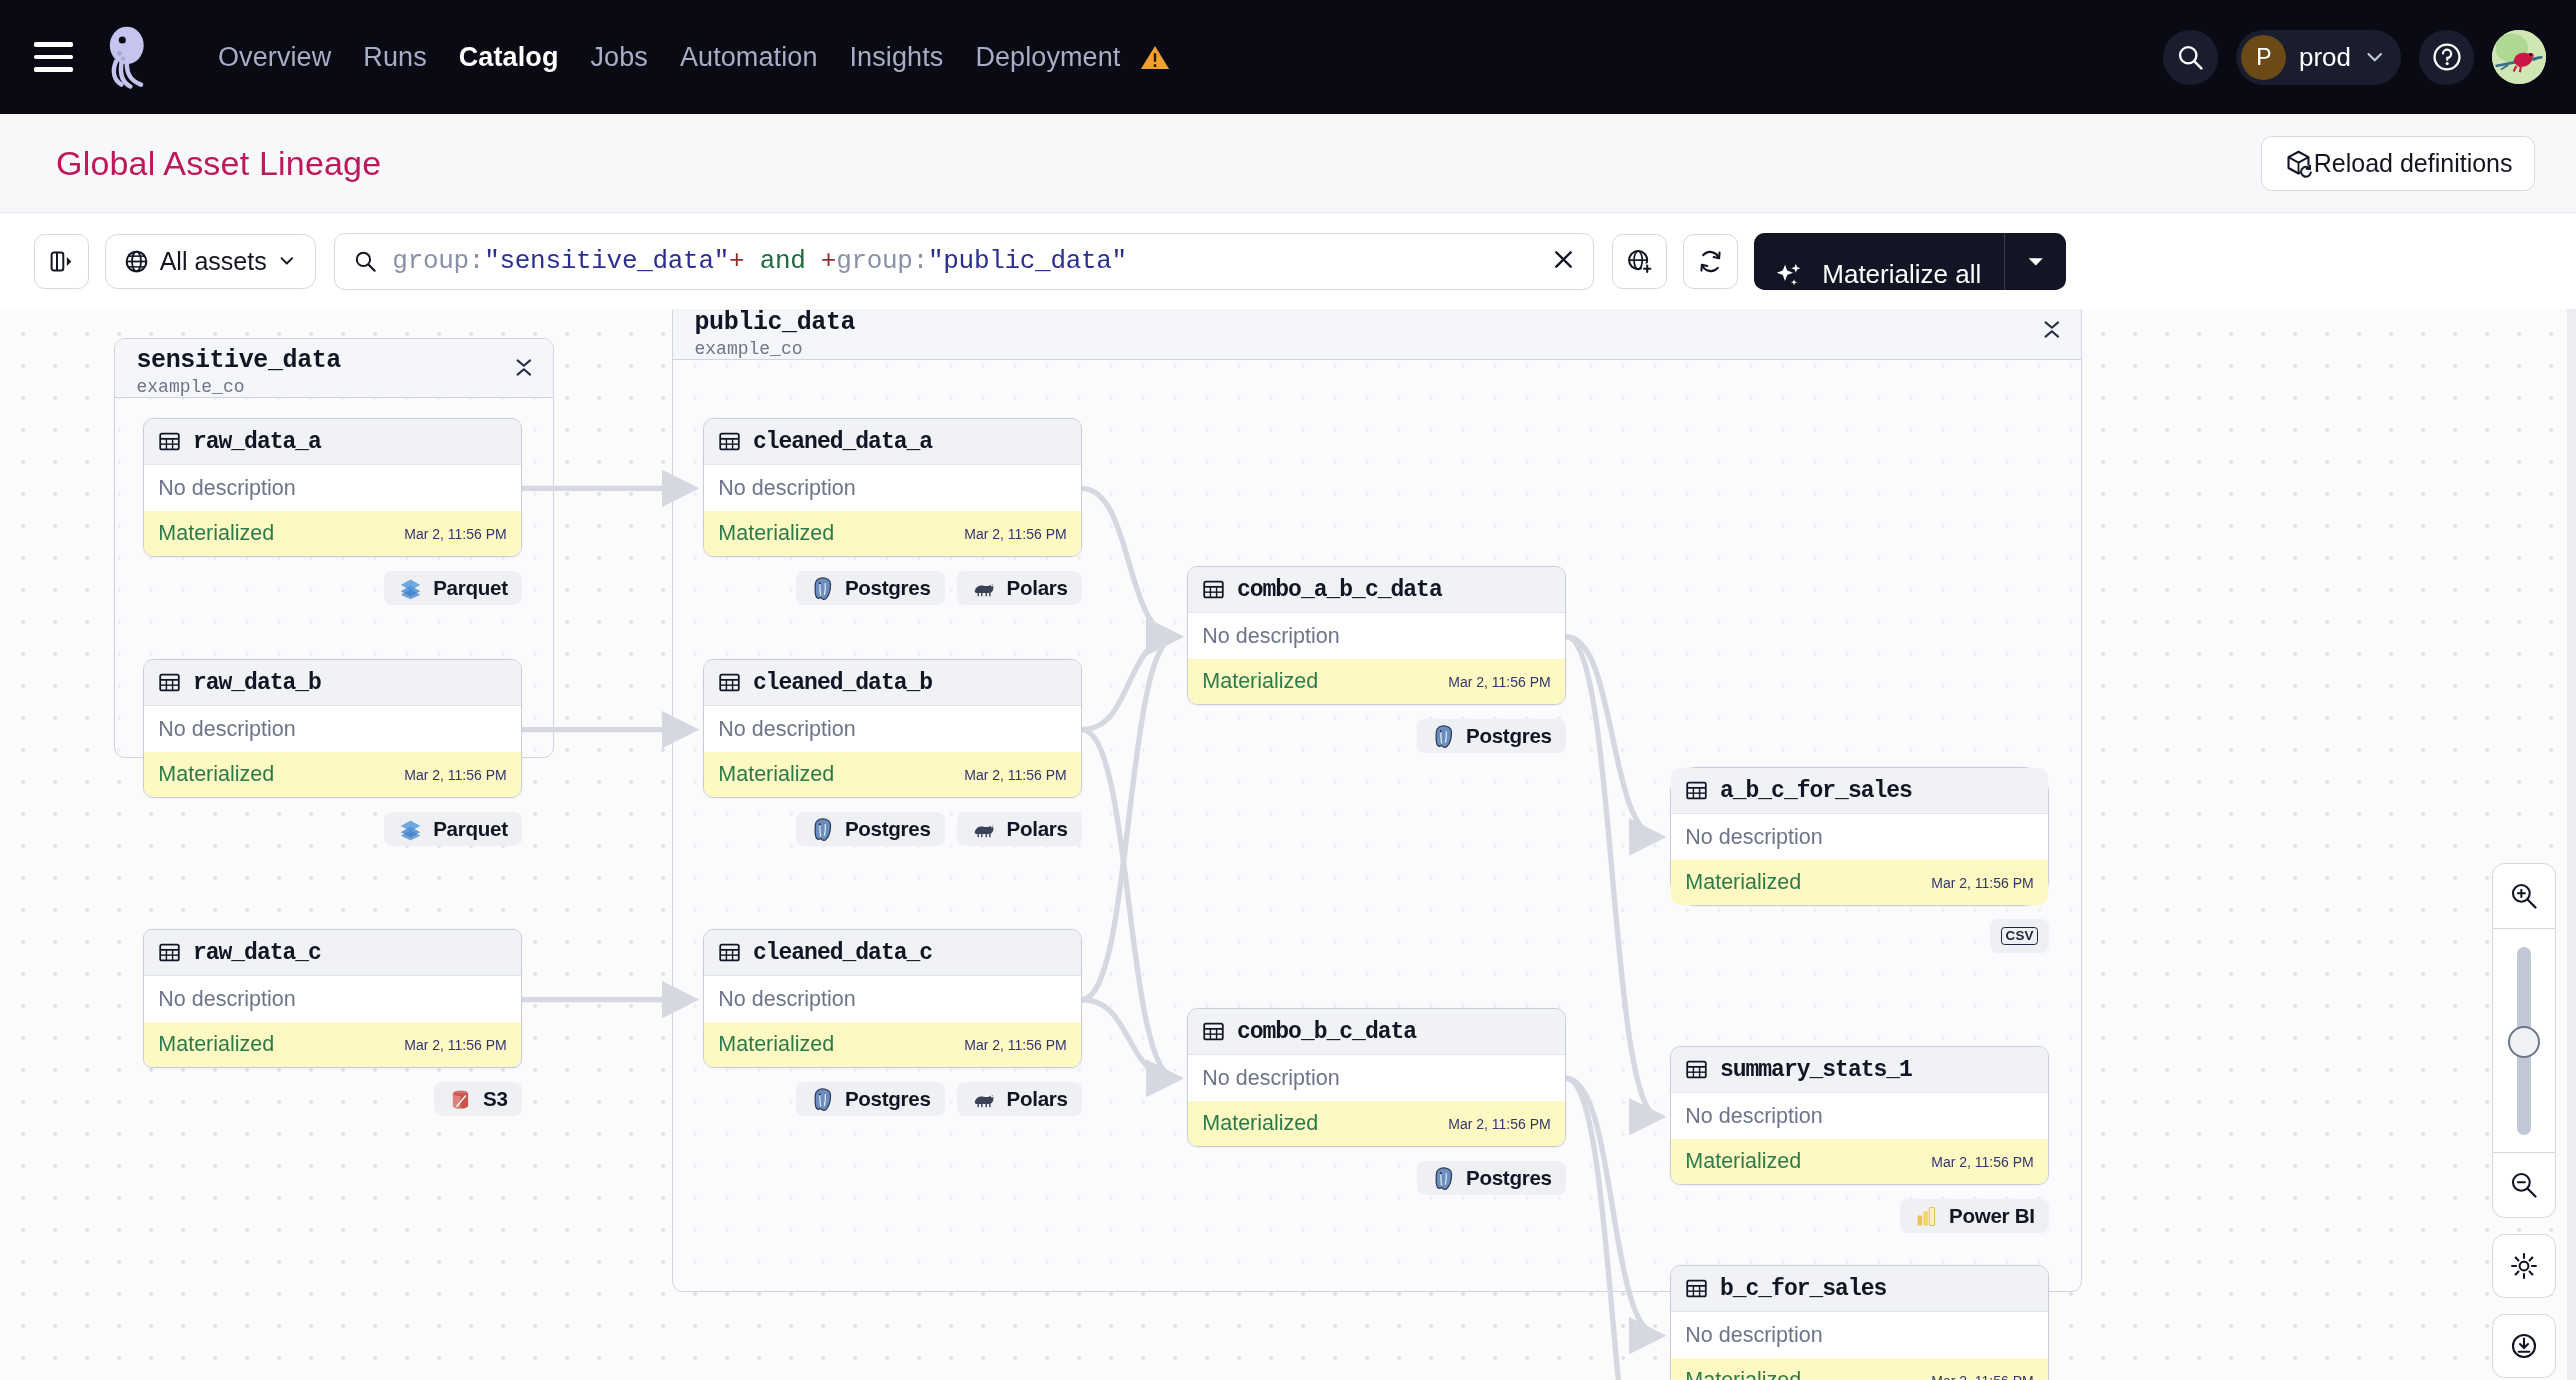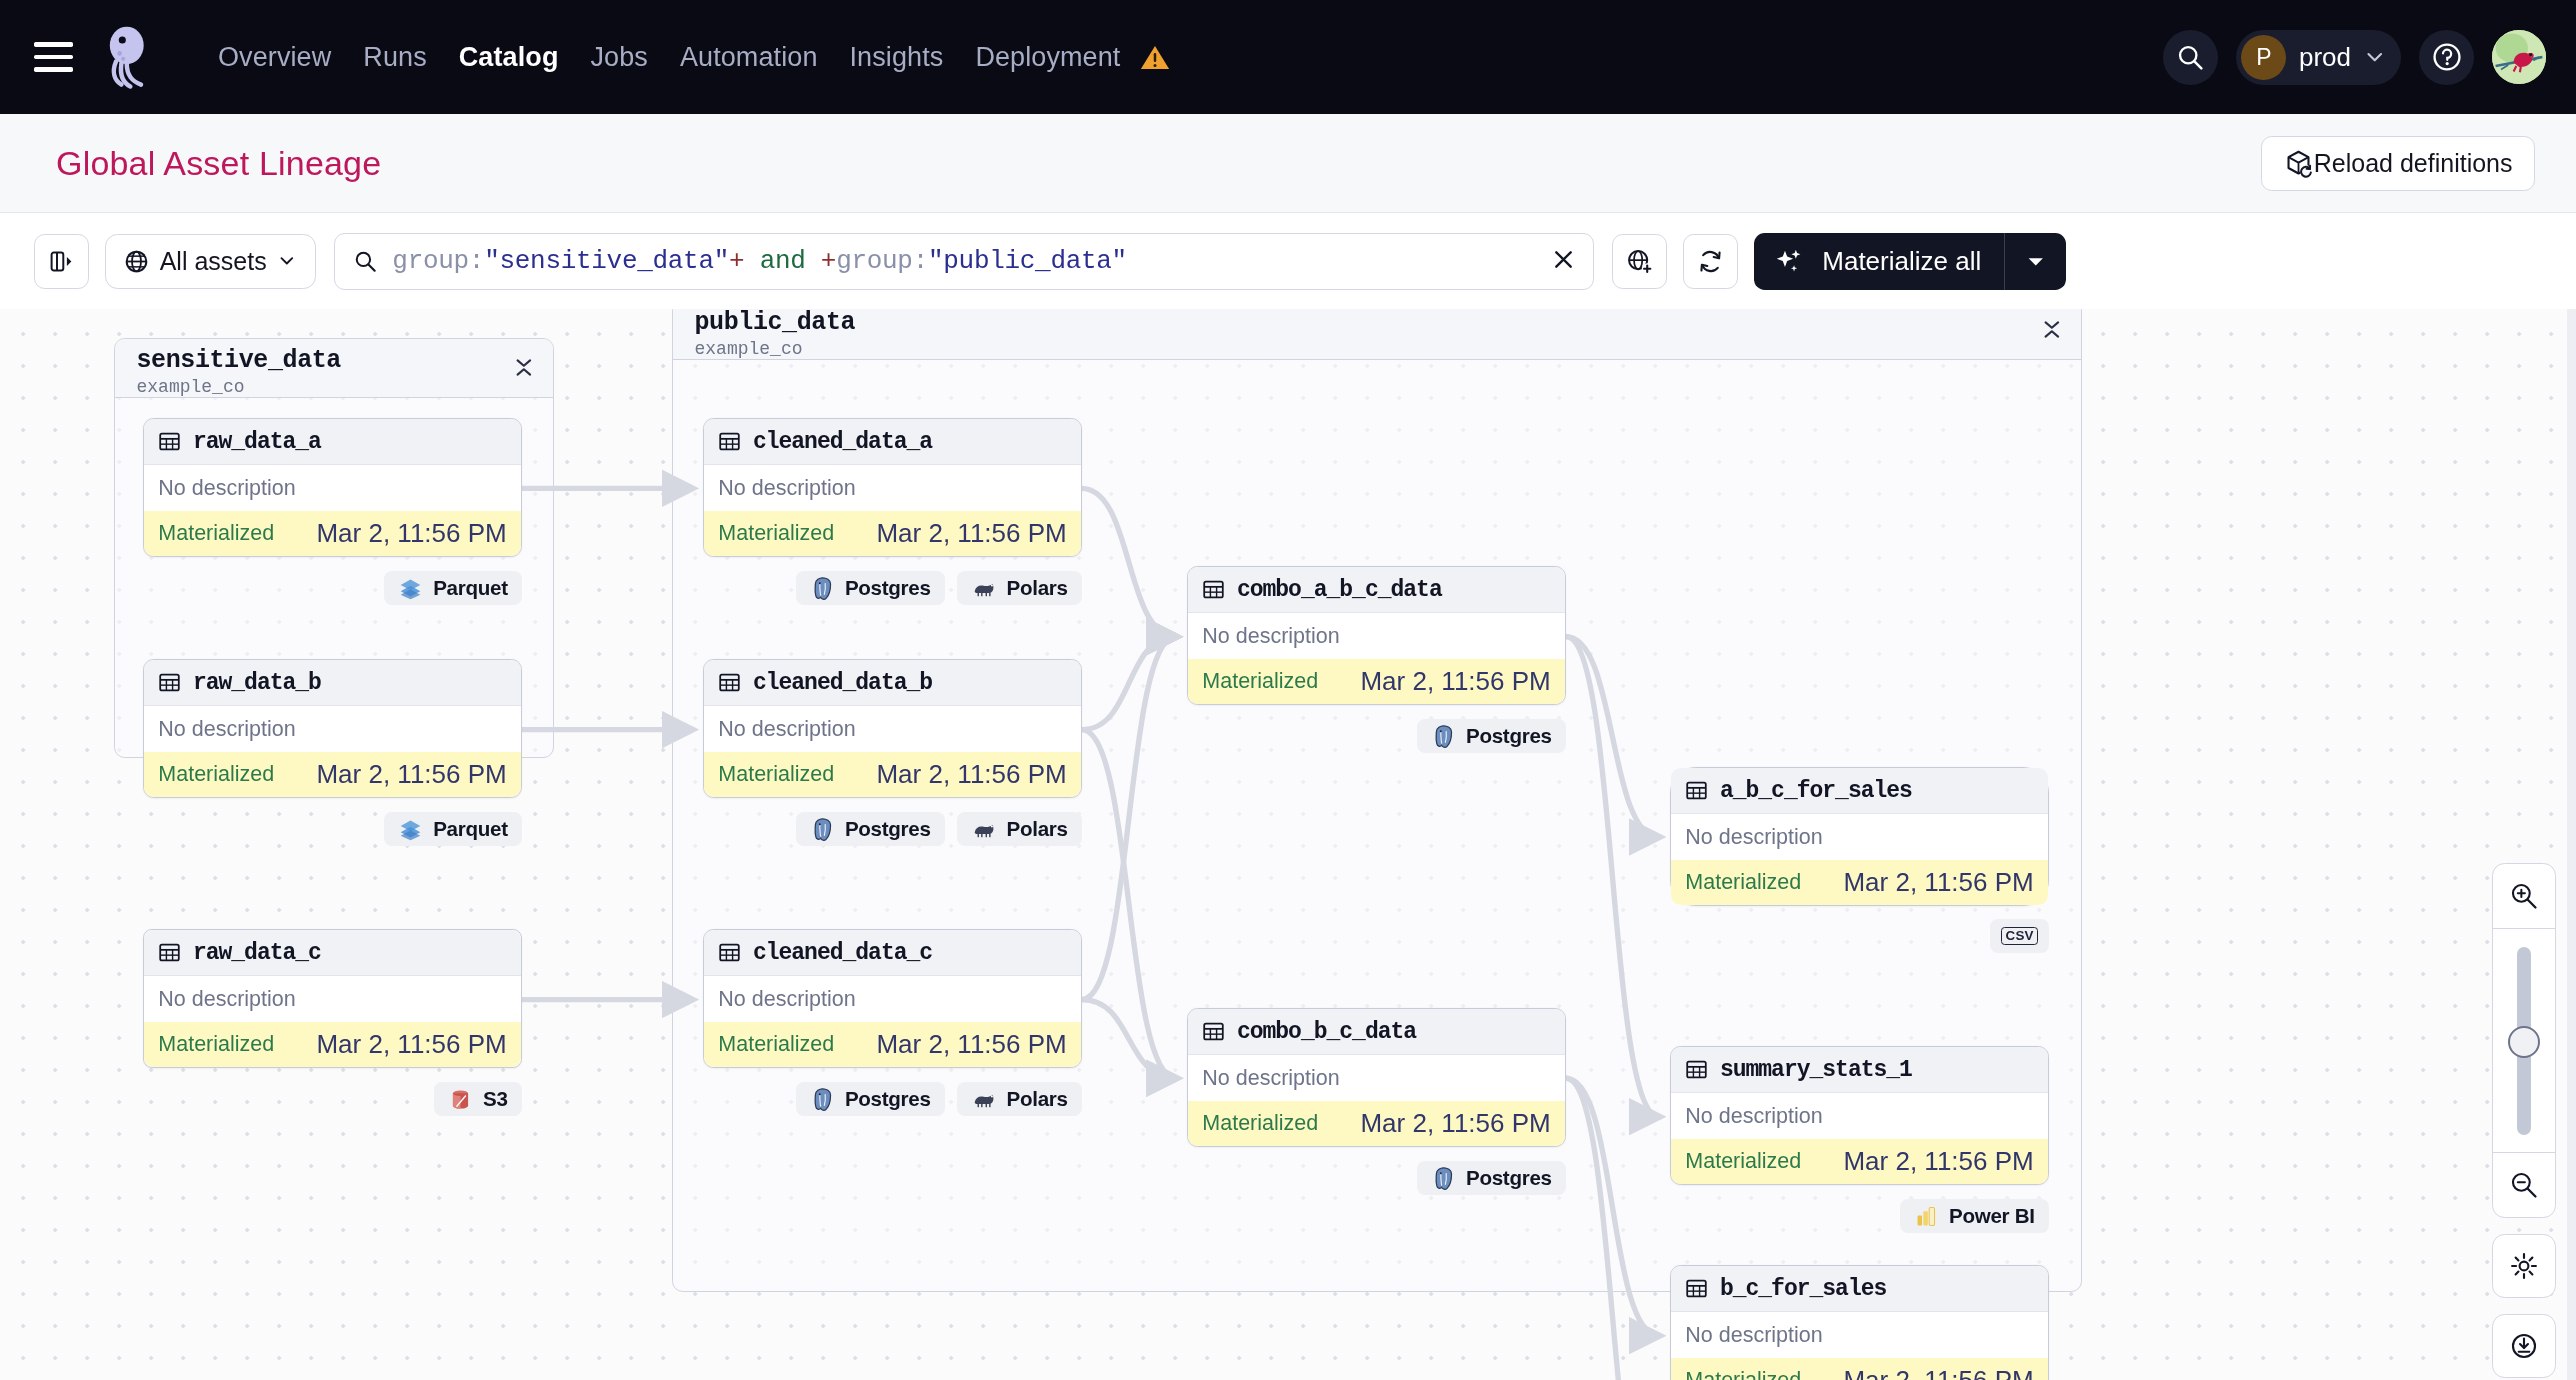--- a/index.html
+++ b/index.html
@@ -93,21 +93,21 @@
   .tk-str { color: #2B2F8F; }
   .tk-plus { color: #8E2F2F; }
   .tk-and { color: #1F6B40; }
   #clear-x { position: absolute; right: 16px; cursor: pointer; }
   #tb-right { display: flex; align-items: center; gap: 16px; margin-left: 18px; flex: none; }
   #materialize {
     height: 57px; background: #121524; border-radius: 10.7px; display: flex;
     align-items: center; cursor: pointer; overflow: hidden;
   }
   #materialize .mz-main {
-    display: flex; align-items: center; gap: 18px; padding: 0 23px 0 21.5px;
+    display: flex; align-items: flex-end; gap: 18px; padding: 0 23px 0 21.5px;
     color: #fff; font-size: 26px; height: 100%;
   }
   #materialize .mz-div { width: 0.9px; height: 57px; background: #3A3E52; }
   #materialize .mz-caret { padding: 0 19.7px; display: flex; align-items: center; height: 100%; }
 
   
   #canvas {
     position: absolute; left: 0; top: 309px; width: 2576px; height: 1071px;
     background-color: #FBFBFC;
     background-image: radial-gradient(#DDE0E8 2px, transparent 2.1px);
@@ -140,21 +140,21 @@
   .node-title { font-size: 23px; color: #121524; font-weight: bold; letter-spacing: -1px; white-space: nowrap; }
   .node-desc {
     height: 46px; display: flex; align-items: center; padding: 0 14.3px;
     font-size: 21.5px; color: #6E7489; background: #fff;
   }
   .node-status {
     height: 45px; background: #fef9c3; border-radius: 0 0 9.8px 9.8px;
     display: flex; align-items: center; justify-content: space-between; padding: 0 14.3px;
   }
   .st-label { font-size: 21.5px; color: #2C7A4B; }
-  .st-time { font-size: 26px; color: #31366B; }
+  .st-time { font-size: 14px; color: #31366B; }
 
   .tagrow {
     position: absolute; display: flex; gap: 12.5px; justify-content: flex-end;
   }
   .tag {
     height: 34px; background: #EFF0F4; border-radius: 8px; display: flex;
     align-items: center; gap: 9.8px; padding: 0 14.3px; cursor: pointer;
   }
   .tag-label { font-size: 20.6px; color: #121524; font-weight: bold; letter-spacing: -0.3px; }
   .tag.csv { padding: 0 10.7px; }

